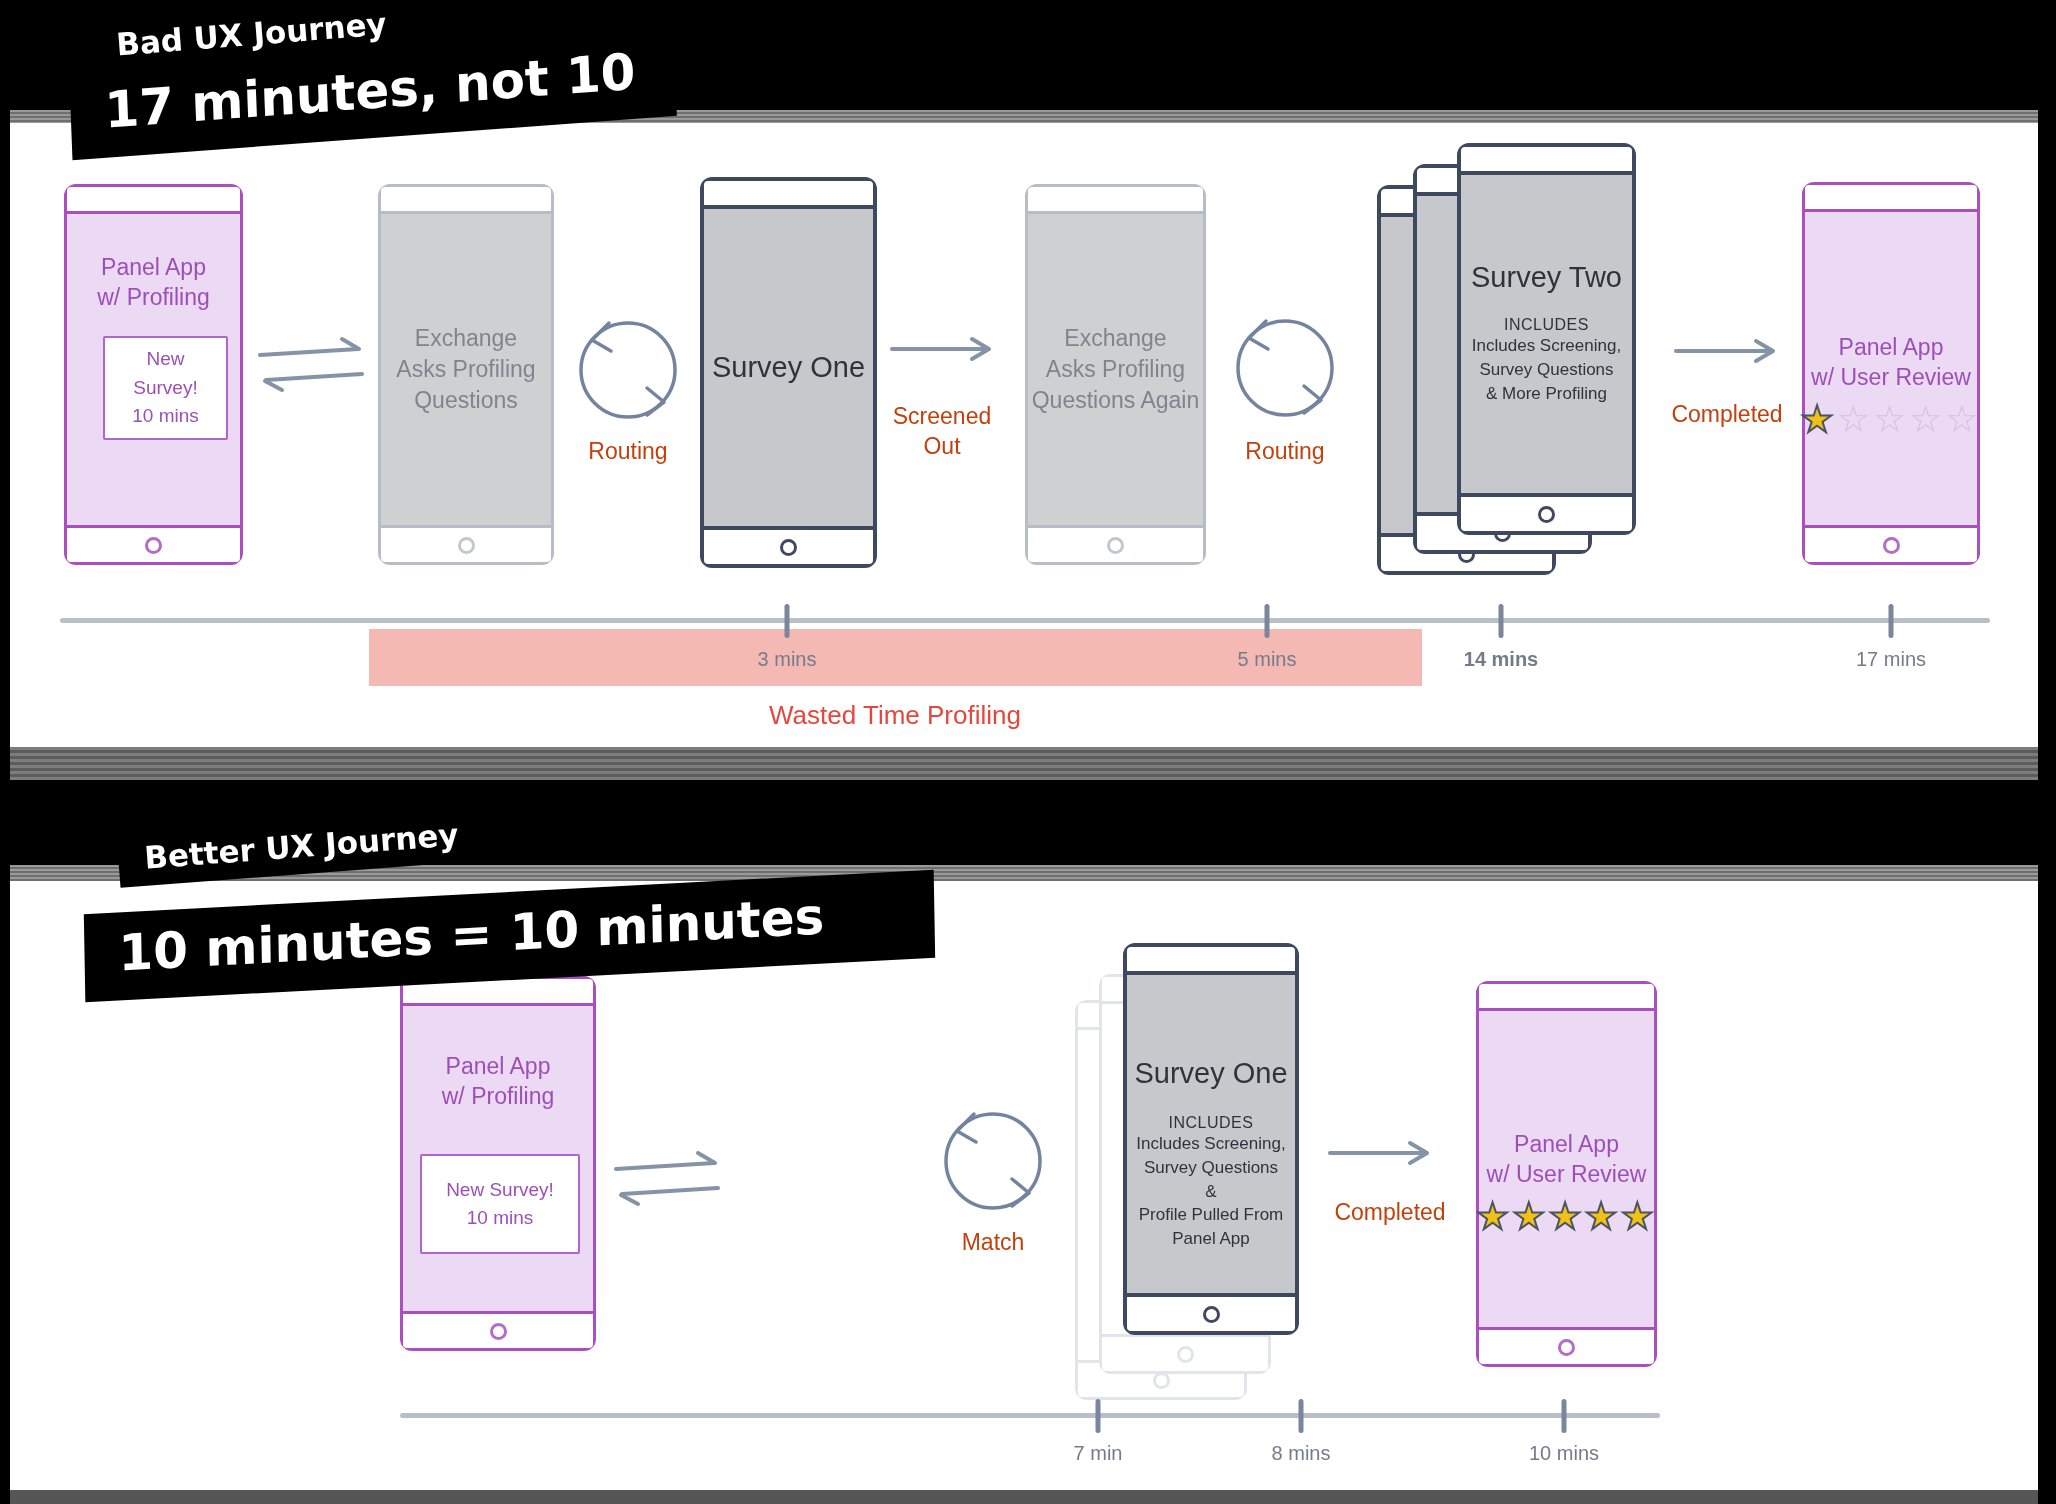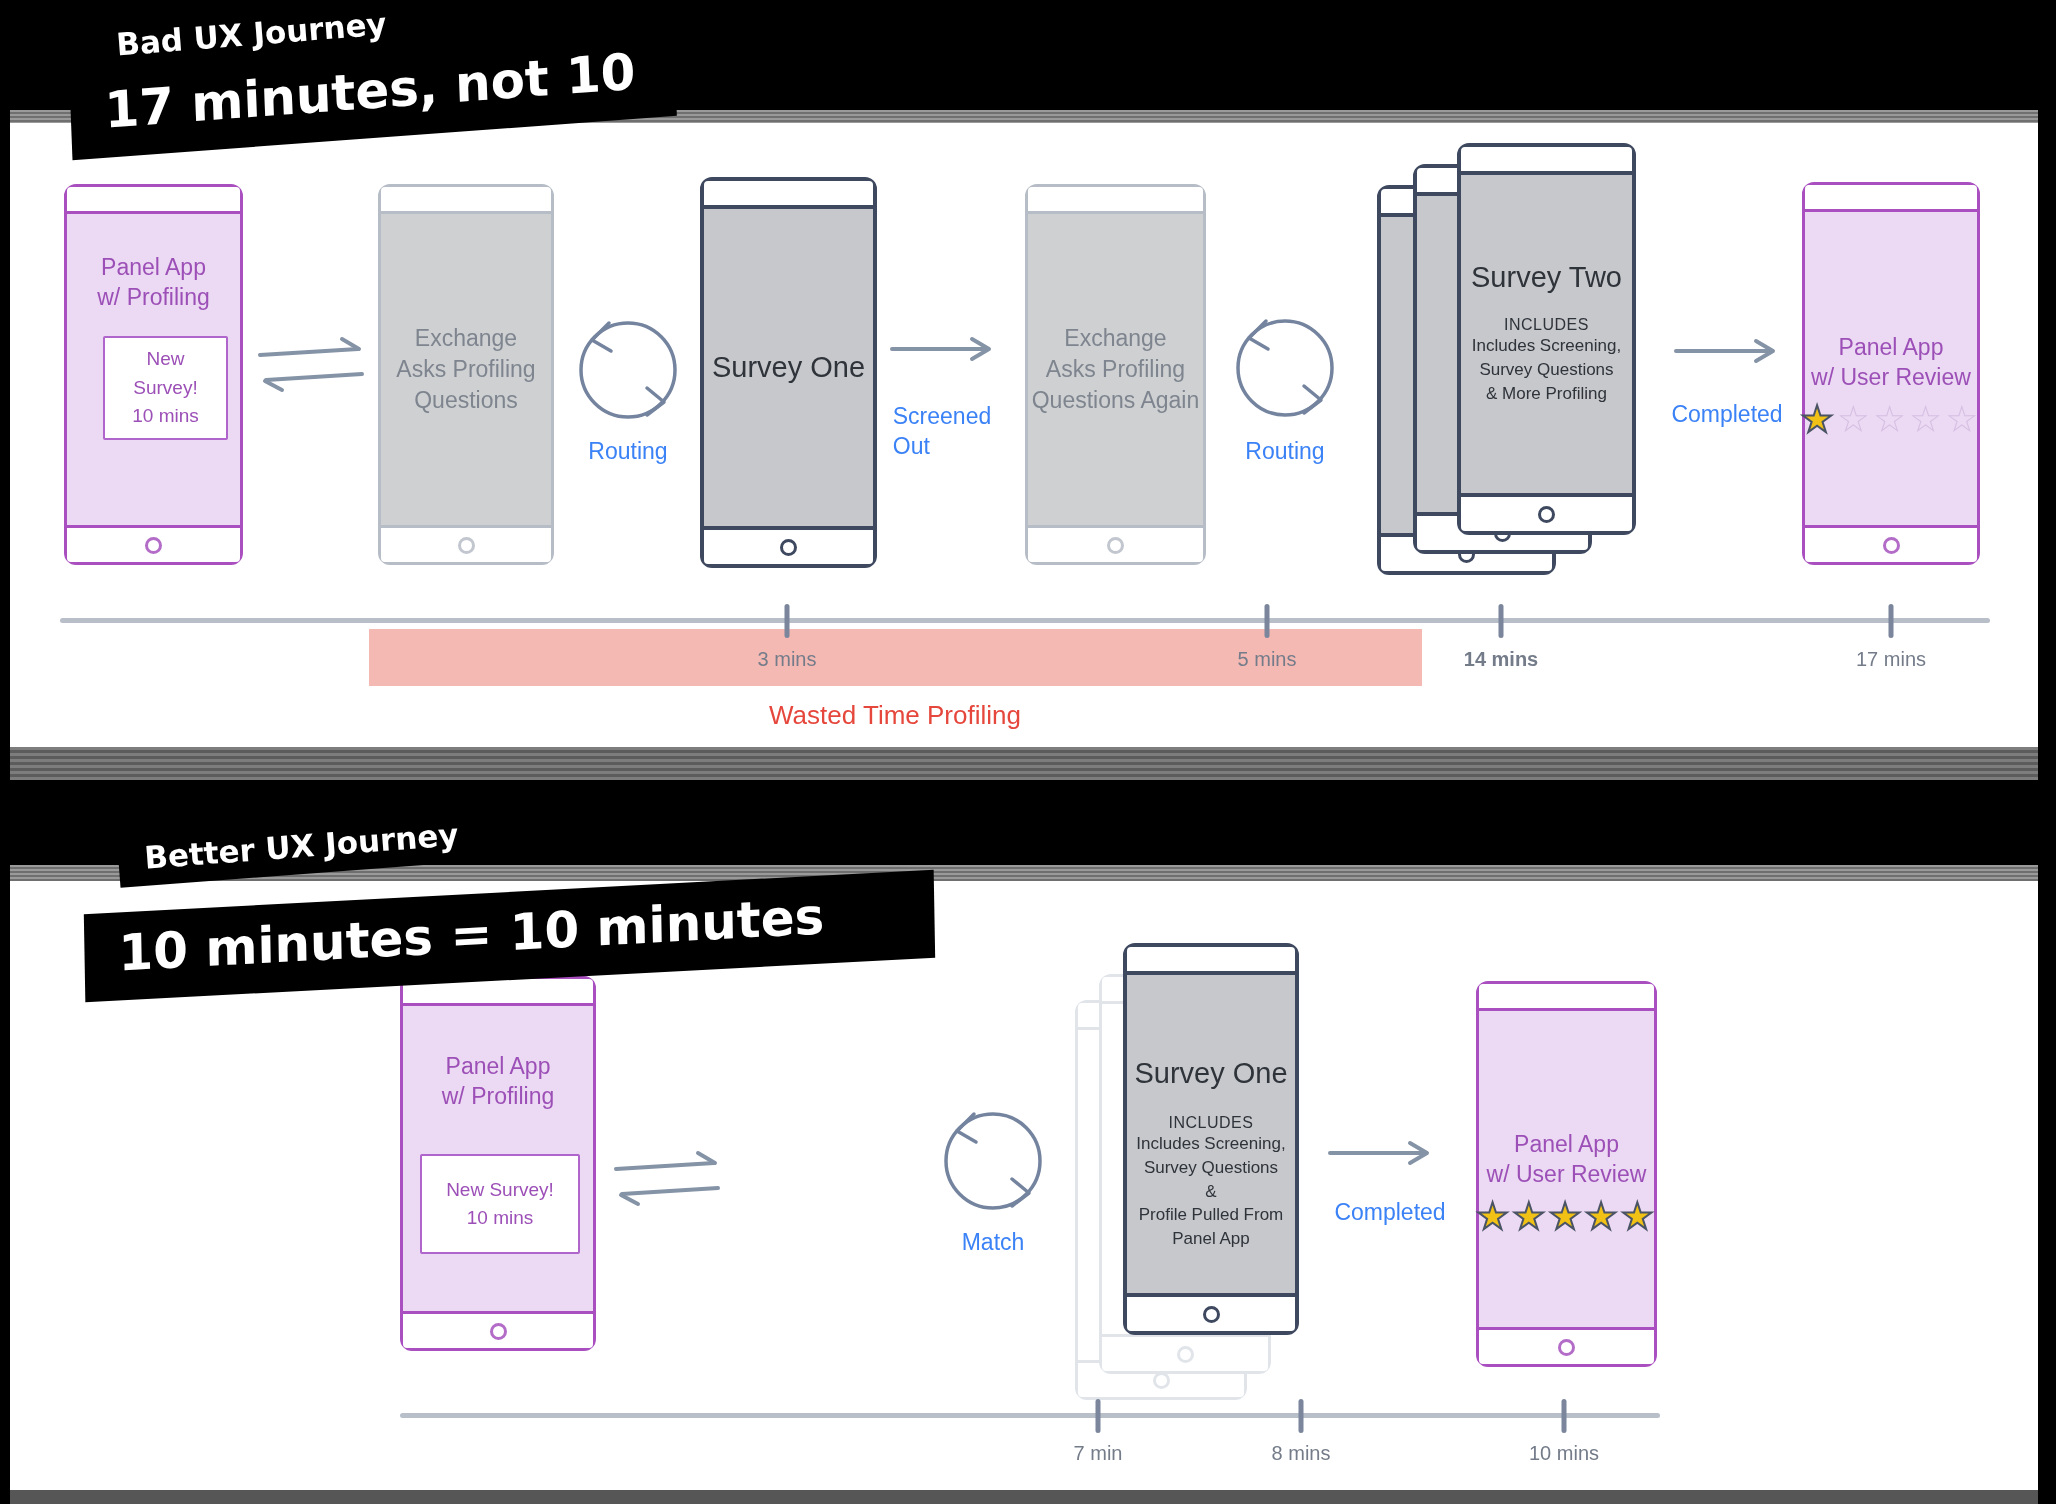--- a/index.html
+++ b/index.html
@@ -40,22 +40,22 @@
   .p-title{color:#9c50b7;font-size:23px;line-height:1.32;text-align:center;white-space:pre-line;}
   .card{position:absolute;background:#fff;border:2px solid #b065cc;color:#9c50b7;
         font-size:19px;line-height:1.5;display:flex;align-items:center;justify-content:center;
         text-align:center;white-space:pre-line;border-radius:2px;}
   .g-text{color:#7e858f;font-size:23px;line-height:1.35;text-align:center;white-space:pre-line;}
   .k-text{color:#30343b;}
   .d-title{color:#2f333a;font-size:29px;text-align:center;}
   .includes-h{color:#2f333a;font-size:16px;letter-spacing:.5px;text-align:center;}
   .includes-b{color:#2f333a;font-size:17px;line-height:1.4;text-align:center;white-space:pre-line;}
 
-  .flow-label{position:absolute;transform:translateX(-50%);color:#3b82f6;font-size:23px;
-              text-align:left;white-space:pre-line;line-height:1.3;}
+  .flow-label{position:absolute;transform:translateX(-50%);color:#c2410c;font-size:23px;
+              text-align:center;white-space:pre-line;line-height:1.3;}
   .flow-icon{position:absolute;}
 
   
   .stars{display:flex;letter-spacing:3px;}
   .star{font-family:"DejaVu Sans",sans-serif;font-size:37px;line-height:1;}
   .star-filled{color:#f2c115;-webkit-text-stroke:2px #4a5465;}
   .star-empty{color:#d5bfe3;}
 
   
   .tl-line{position:absolute;height:5px;background:#b9bfc9;border-radius:3px;}

